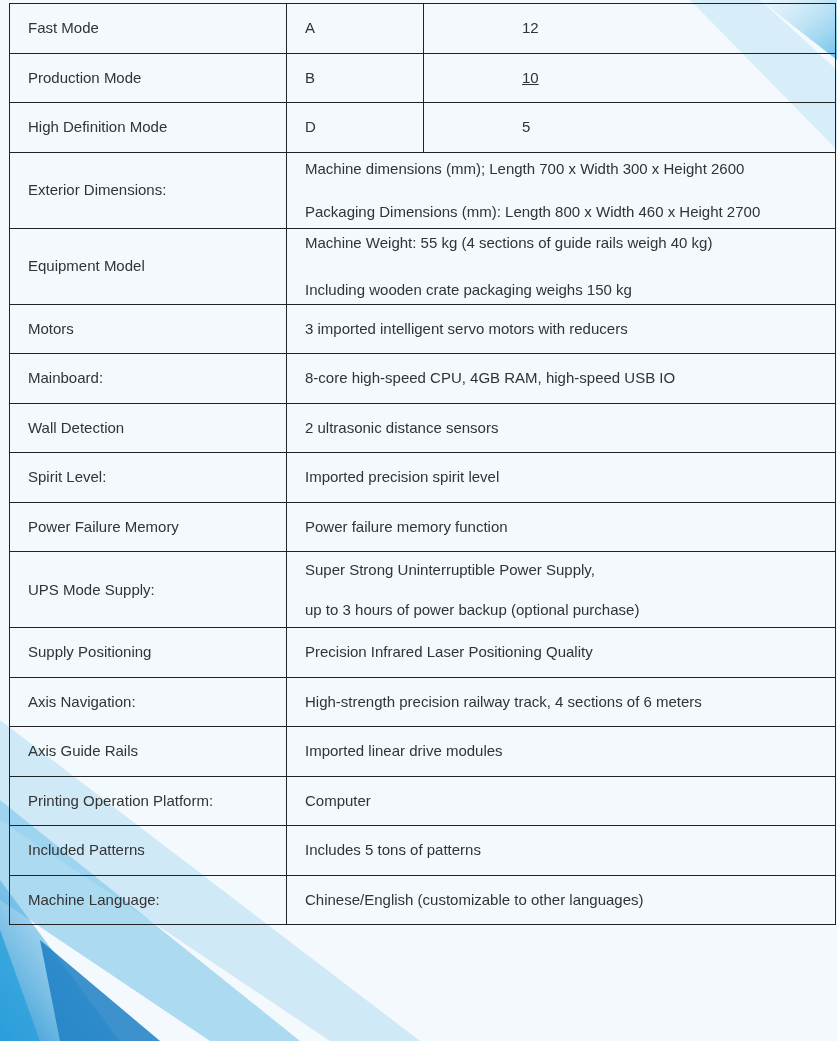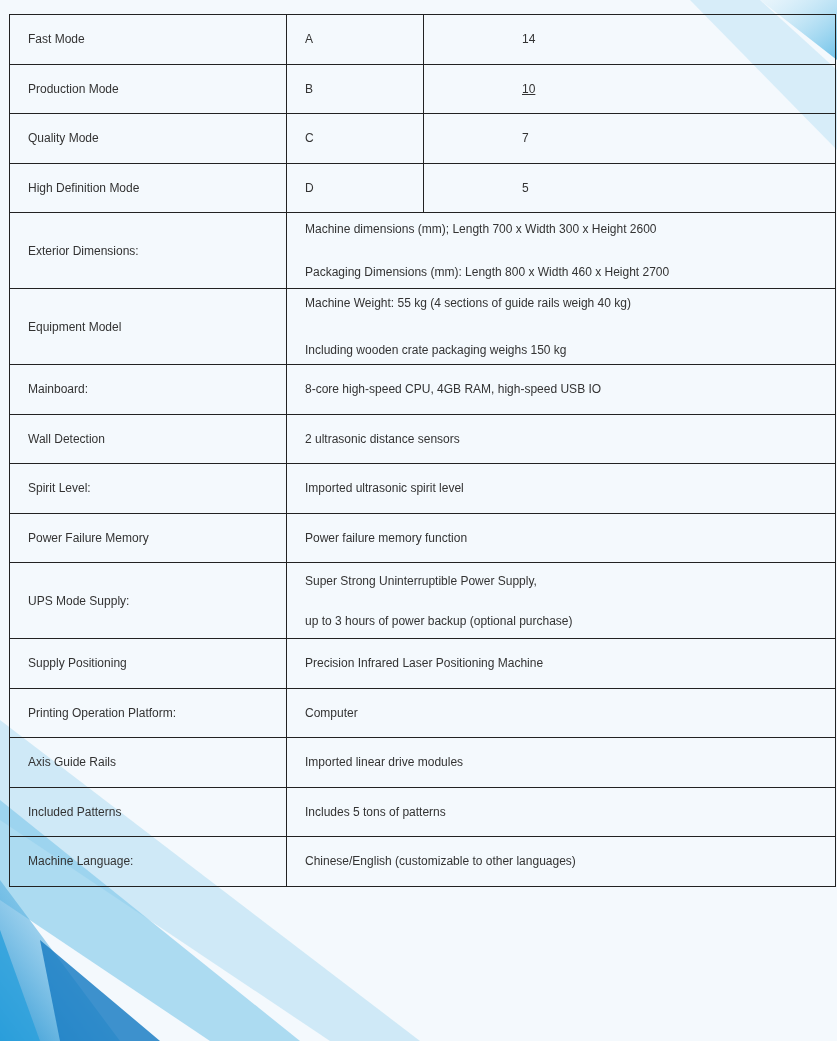--- a/index.html
+++ b/index.html
@@ -4,23 +4,23 @@
 <style>
   html, body { margin:0; padding:0; }
   body {
     width:837px; height:1041px; position:relative; overflow:hidden;
     background:#f4f9fd;
     font-family:"Liberation Sans", sans-serif;
     color:#333;
   }
   .deco { position:absolute; inset:0; pointer-events:none; }
   table.spec {
-    position:absolute; left:9px; top:14px; width:827px;
+    position:absolute; left:9px; top:3px; width:827px;
     border-collapse:collapse; table-layout:fixed;
-    font-size:12px;
+    font-size:15px;
   }
   table.spec td {
     border:1.3px solid #222; padding:0 0 0 18px; vertical-align:middle;
     line-height:24px;
   }
   table.spec td.label { width:258px; padding-left:18px; }
   tr.r50 td { height:48.5px; }
   tr.r77 td { height:75px; }
 </style>
 </head>
@@ -44,31 +44,26 @@
   <polygon points="0,930 40,1041 0,1041" fill="#2aa0dc" opacity="0.8"></polygon>
   <polygon points="690,0 760,0 837,70 837,150" fill="#cfeaf7" opacity="0.8"></polygon>
   <polygon points="760,0 837,0 837,60" fill="url(#g2)"></polygon>
 </svg>
 
 <table class="spec">
   <tbody id="tbody">
       <tr class="r50">
         <td class="label">Fast Mode</td>
         <td style="width: 118px;">A</td>
-        <td style="padding-left: 98px;">14</td>
+        <td style="padding-left: 98px;">12</td>
       </tr>
       <tr class="r50">
         <td class="label">Production Mode</td>
         <td style="width: 118px;">B</td>
         <td style="padding-left: 98px; text-decoration: underline;">10</td>
-      </tr>
-      <tr class="r50">
-        <td class="label">Quality Mode</td>
-        <td style="width: 118px;">C</td>
-        <td style="padding-left: 98px;">7</td>
       </tr>
       <tr class="r50">
         <td class="label">High Definition Mode</td>
         <td style="width: 118px;">D</td>
         <td style="padding-left: 98px;">5</td>
       </tr>
       <tr class="r77">
         <td class="label">Exterior Dimensions:</td>
         <td colspan="2">
           <div>Machine dimensions (mm); Length 700 x Width 300 x Height 2600</div>
@@ -76,66 +71,78 @@
         </td>
       </tr>
       <tr class="r77">
         <td class="label">Equipment Model</td>
         <td colspan="2">
           <div>Machine Weight: 55 kg (4 sections of guide rails weigh 40 kg)</div>
           <div style="margin-top: 23px;">Including wooden crate packaging weighs 150 kg</div>
         </td>
       </tr>
       <tr class="r50">
+        <td class="label">Motors</td>
+        <td colspan="2">
+          <div>3 imported intelligent servo motors with reducers</div>
+        </td>
+      </tr>
+      <tr class="r50">
         <td class="label">Mainboard:</td>
         <td colspan="2">
           <div>8-core high-speed CPU, 4GB RAM, high-speed USB IO</div>
         </td>
       </tr>
       <tr class="r50">
         <td class="label">Wall Detection</td>
         <td colspan="2">
           <div>2 ultrasonic distance sensors</div>
         </td>
       </tr>
       <tr class="r50">
         <td class="label">Spirit Level:</td>
         <td colspan="2">
-          <div>Imported ultrasonic spirit level</div>
+          <div>Imported precision spirit level</div>
         </td>
       </tr>
       <tr class="r50">
         <td class="label">Power Failure Memory</td>
         <td colspan="2">
           <div>Power failure memory function</div>
         </td>
       </tr>
       <tr class="r77">
         <td class="label">UPS Mode Supply:</td>
         <td colspan="2">
           <div>Super Strong Uninterruptible Power Supply,</div>
           <div style="margin-top: 16px;">up to 3 hours of power backup (optional purchase)</div>
         </td>
       </tr>
       <tr class="r50">
         <td class="label">Supply Positioning</td>
         <td colspan="2">
-          <div>Precision Infrared Laser Positioning Machine</div>
+          <div>Precision Infrared Laser Positioning Quality</div>
+        </td>
+      </tr>
+      <tr class="r50">
+        <td class="label">Axis Navigation:</td>
+        <td colspan="2">
+          <div>High-strength precision railway track, 4 sections of 6 meters</div>
+        </td>
+      </tr>
+      <tr class="r50">
+        <td class="label">Axis Guide Rails</td>
+        <td colspan="2">
+          <div>Imported linear drive modules</div>
         </td>
       </tr>
       <tr class="r50">
         <td class="label">Printing Operation Platform:</td>
         <td colspan="2">
           <div>Computer</div>
-        </td>
-      </tr>
-      <tr class="r50">
-        <td class="label">Axis Guide Rails</td>
-        <td colspan="2">
-          <div>Imported linear drive modules</div>
         </td>
       </tr>
       <tr class="r50">
         <td class="label">Included Patterns</td>
         <td colspan="2">
           <div>Includes 5 tons of patterns</div>
         </td>
       </tr>
       <tr class="r50">
         <td class="label">Machine Language:</td>

